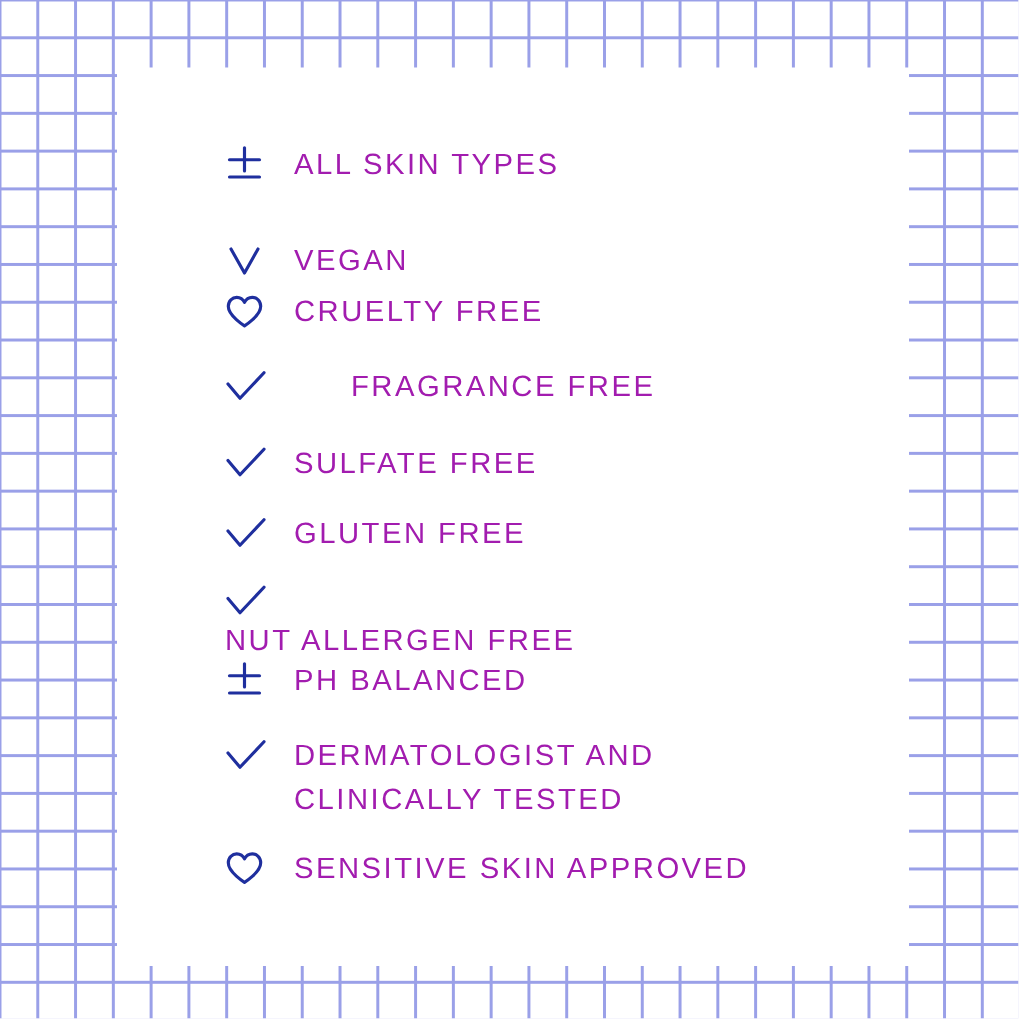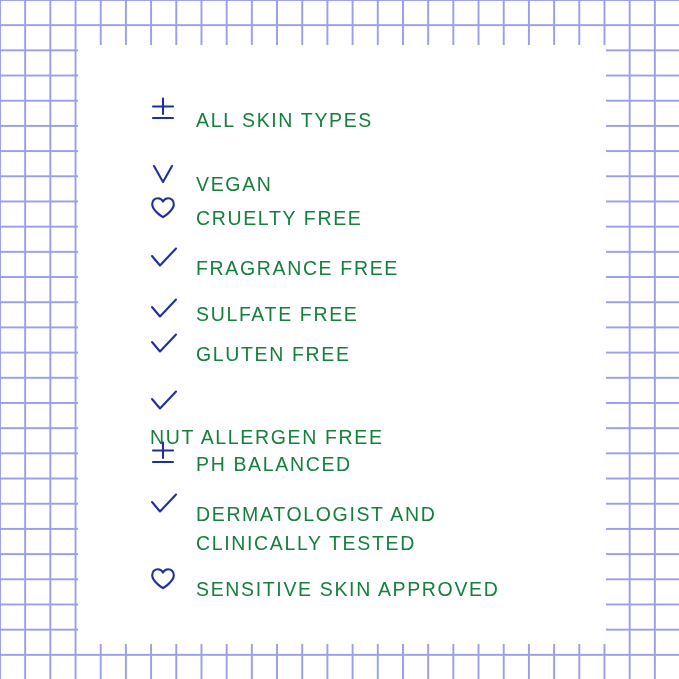--- a/index.html
+++ b/index.html
@@ -59,29 +59,28 @@
     min-width: 46px;
     height: 30px;
     display: flex;
     align-items: center;
     justify-content: flex-start;
     color: #1f2f9e;
   }
   .benefit-icon svg { display: block; overflow: visible; }
 
   .benefit-label {
-    color: #15803d;
+    color: #a21caf;
     font-size: 19.5px;
     line-height: 29px;
     letter-spacing: 1.65px;
     white-space: pre-line;
     font-weight: 400;
     text-transform: uppercase;
     padding-top: 1px;
-    margin-top: 10px;
   }
 </style>
 </head>
 <body>
 
 <div id="canvas">
   <div id="card">
     <ul id="benefit-list">
         <li class="benefit-row" style="top: 50px;">
           <span class="benefit-icon">
@@ -102,37 +101,37 @@
           <span class="benefit-label">VEGAN</span>
         </li>
         <li class="benefit-row" style="top: 148.4px; justify-content: center;">
           <span class="benefit-icon">
             <svg width="26" height="24" viewBox="0 0 26 24">
               <path d="M13 21.2 C13 21.2 2.2 14.6 2.2 8.2 C2.2 4.6 4.9 2.2 7.8 2.2 C10.2 2.2 12.1 3.7 13 5.6 C13.9 3.7 15.8 2.2 18.2 2.2 C21.1 2.2 23.8 4.6 23.8 8.2 C23.8 14.6 13 21.2 13 21.2 Z" stroke="currentColor" fill="none" stroke-width="2.1" stroke-linecap="round" stroke-linejoin="round"></path>
             </svg>
           </span>
           <span class="benefit-label">CRUELTY FREE</span>
         </li>
-        <li class="benefit-row" style="top: 197.6px;">
+        <li class="benefit-row" style="top: 197.6px; gap: 38px;">
           <span class="benefit-icon">
             <svg width="28" height="22" viewBox="0 0 28 22">
               <polyline points="2,9 10,18.5 26,1.5" stroke="currentColor" fill="none" stroke-width="2.1" stroke-linecap="round" stroke-linejoin="round"></polyline>
             </svg>
           </span>
           <span class="benefit-label">FRAGRANCE FREE</span>
         </li>
         <li class="benefit-row" style="top: 246.8px; align-items: center;">
           <span class="benefit-icon">
             <svg width="28" height="22" viewBox="0 0 28 22">
               <polyline points="2,9 10,18.5 26,1.5" stroke="currentColor" fill="none" stroke-width="2.1" stroke-linecap="round" stroke-linejoin="round"></polyline>
             </svg>
           </span>
           <span class="benefit-label">SULFATE FREE</span>
         </li>
-        <li class="benefit-row" style="top: 284px; text-align: center;">
+        <li class="benefit-row" style="top: 296px; text-align: center;">
           <span class="benefit-icon">
             <svg width="28" height="22" viewBox="0 0 28 22">
               <polyline points="2,9 10,18.5 26,1.5" stroke="currentColor" fill="none" stroke-width="2.1" stroke-linecap="round" stroke-linejoin="round"></polyline>
             </svg>
           </span>
           <span class="benefit-label">GLUTEN FREE</span>
         </li>
         <li class="benefit-row" style="top: 345.2px; flex-direction: column;">
           <span class="benefit-icon">
             <svg width="28" height="22" viewBox="0 0 28 22">

